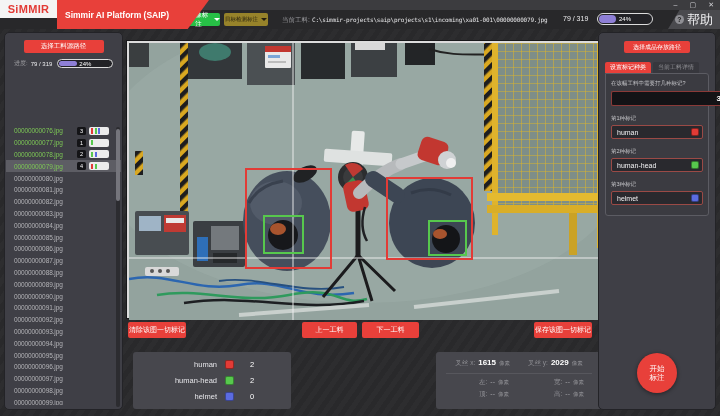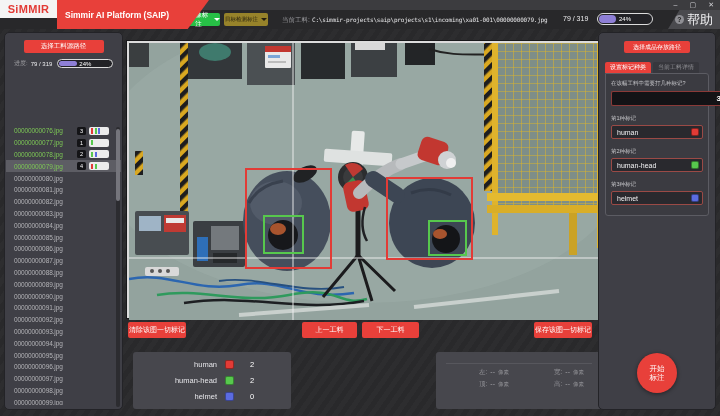--- a/index.html
+++ b/index.html
@@ -396,20 +396,29 @@
       <span class="legend-count">2</span>
     </div>
     <div class="legend-row">
       <span class="legend-label">helmet</span>
       <span class="legend-chip" style="background: rgb(91, 107, 224);"></span>
       <span class="legend-count">0</span>
     </div>
   </div>
 
 <div class="info">
+  <div class="info-top">
+    <span class="info-lab">叉丝 x:</span>
+    <span class="info-val">1615</span>
+    <span class="info-unit">像素</span>
+    <span style="width:12px;"></span>
+    <span class="info-lab">叉丝 y:</span>
+    <span class="info-val">2029</span>
+    <span class="info-unit">像素</span>
+  </div>
   <div class="info-div"></div>
   <div class="info-grid">
     <div class="info-cell">
         <span class="info-lab">左:</span>
         <span class="v">--</span>
         <span class="info-unit">像素</span>
       </div>
     <div class="info-cell">
         <span class="info-lab">宽:</span>
         <span class="v">--</span>

